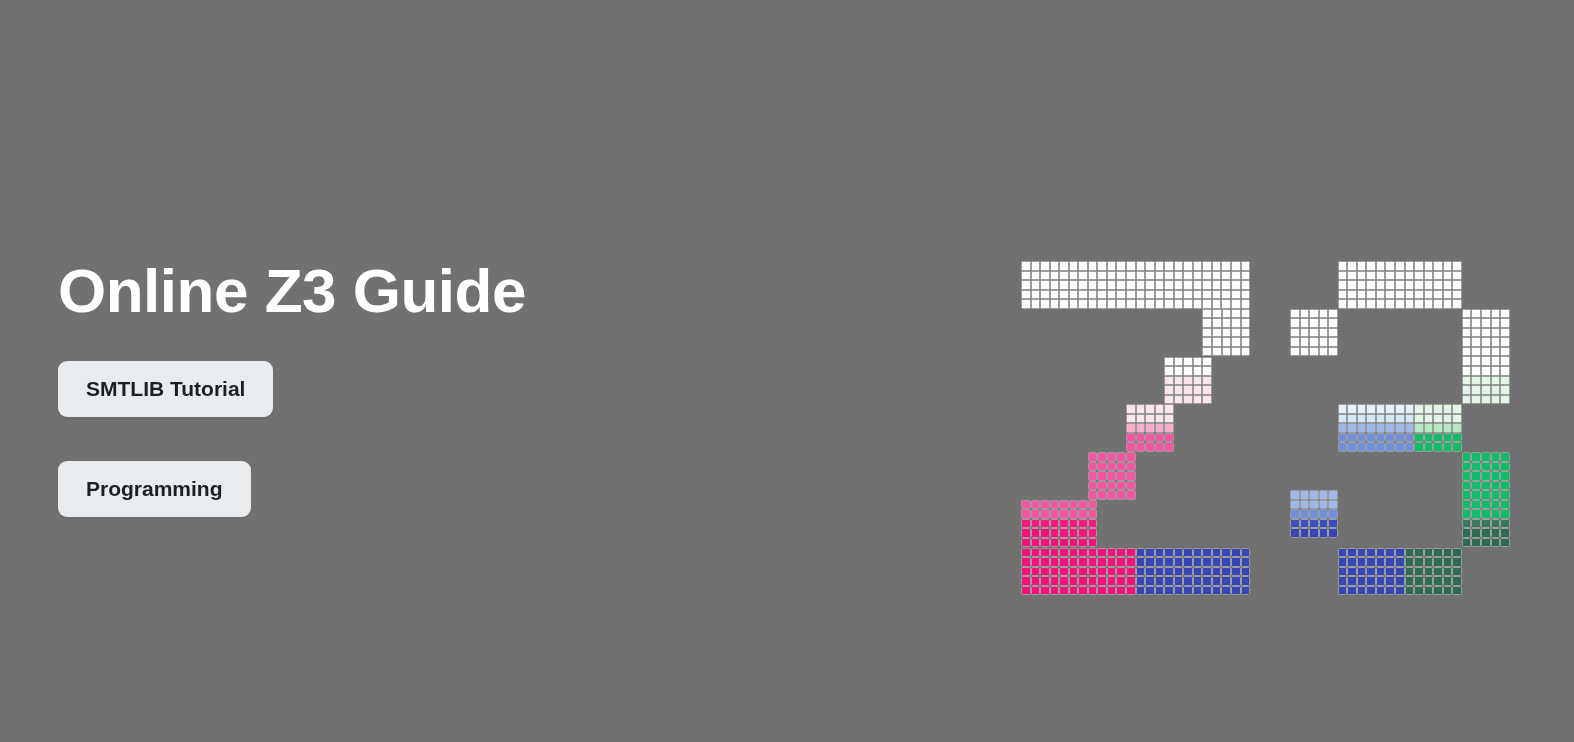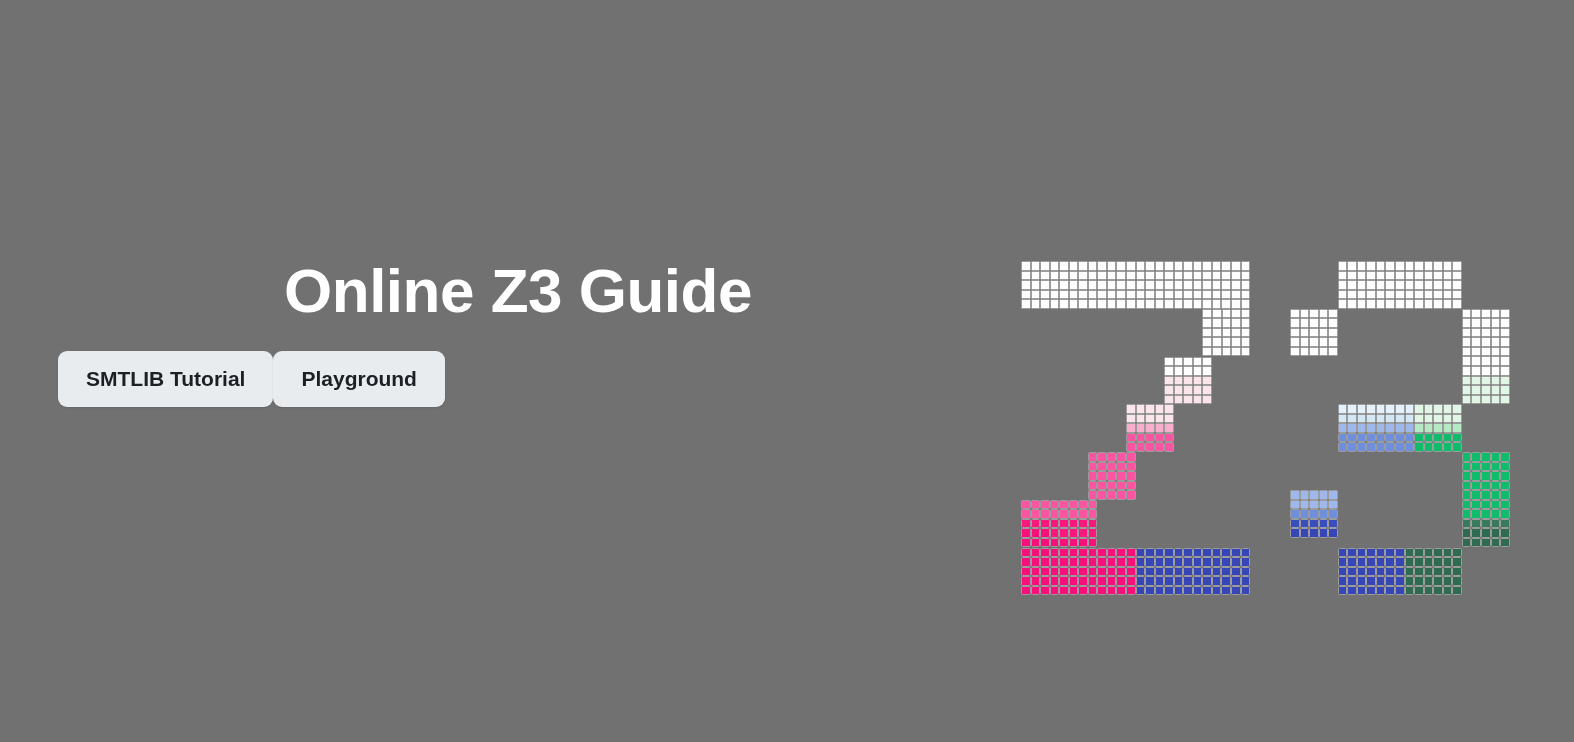--- a/index.html
+++ b/index.html
@@ -28,28 +28,28 @@
   }
 
   #page-title {
     font-size: 62px;
     font-weight: bold;
     color: #ffffff;
     line-height: 1.08;
     letter-spacing: -0.5px;
     margin: 0 0 8px 0;
     white-space: nowrap;
-    text-align: center;
   }
 
   #nav-buttons {
     display: flex;
-    flex-direction: row;
+    flex-direction: column;
     align-items: flex-start;
-    margin-top: 26px;
+    gap: 44px;
+    margin-top: 36px;
   }
 
   .nav-button {
     display: inline-flex;
     align-items: center;
     justify-content: center;
     background: #e9ecef;
     color: #1c1f23;
     border: none;
     border-radius: 9px;
@@ -113,21 +113,21 @@
 </head>
 <body>
 
 <div id="hero">
 
   <div id="hero-text">
     <h1 id="page-title">Online Z3 Guide</h1>
 
     <div id="nav-buttons">
       <button class="nav-button">SMTLIB Tutorial</button>
-      <button class="nav-button">Playground</button>
+      <button class="nav-button">Programming</button>
     </div>
   </div>
 
   <div id="logo">
     <div class="glyph" id="glyph-7">
         <div class="blk" style="left: 0px; top: 0px; grid-template-columns: repeat(24, 9.55px); grid-template-rows: repeat(5, 9.55px);">
           <span class="cell c-white"></span>
           <span class="cell c-white"></span>
           <span class="cell c-white"></span>
           <span class="cell c-white"></span>

